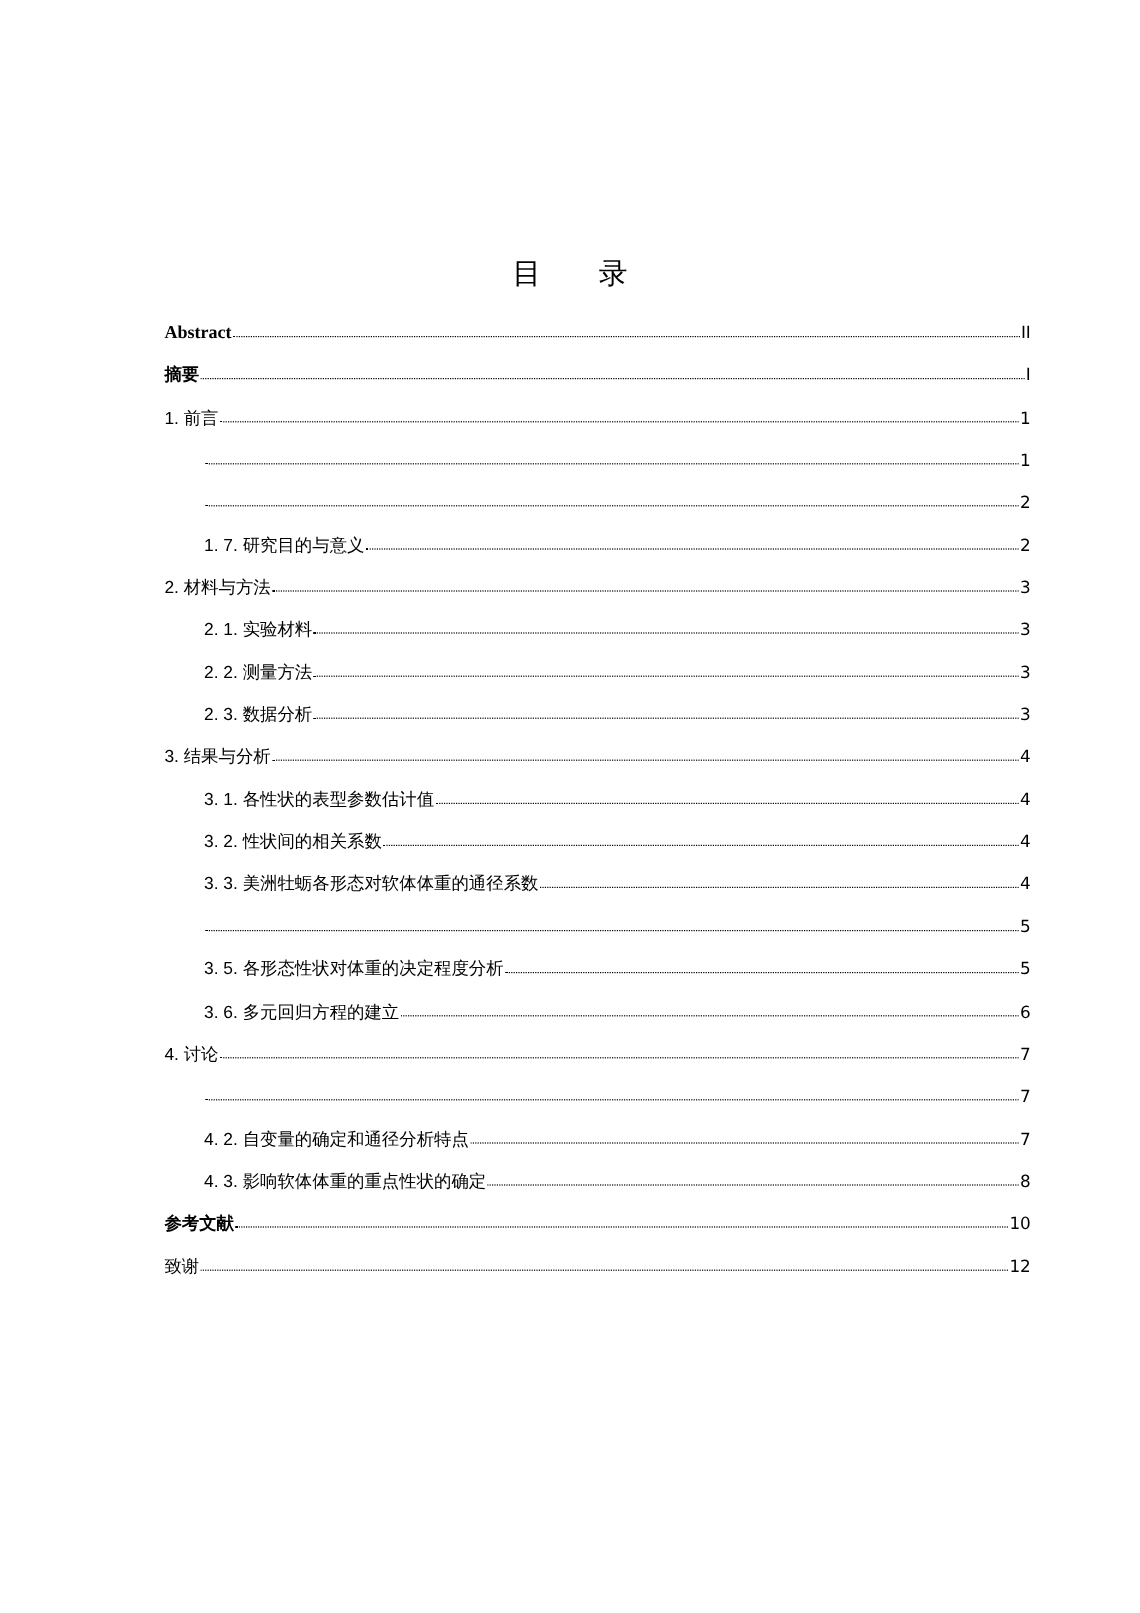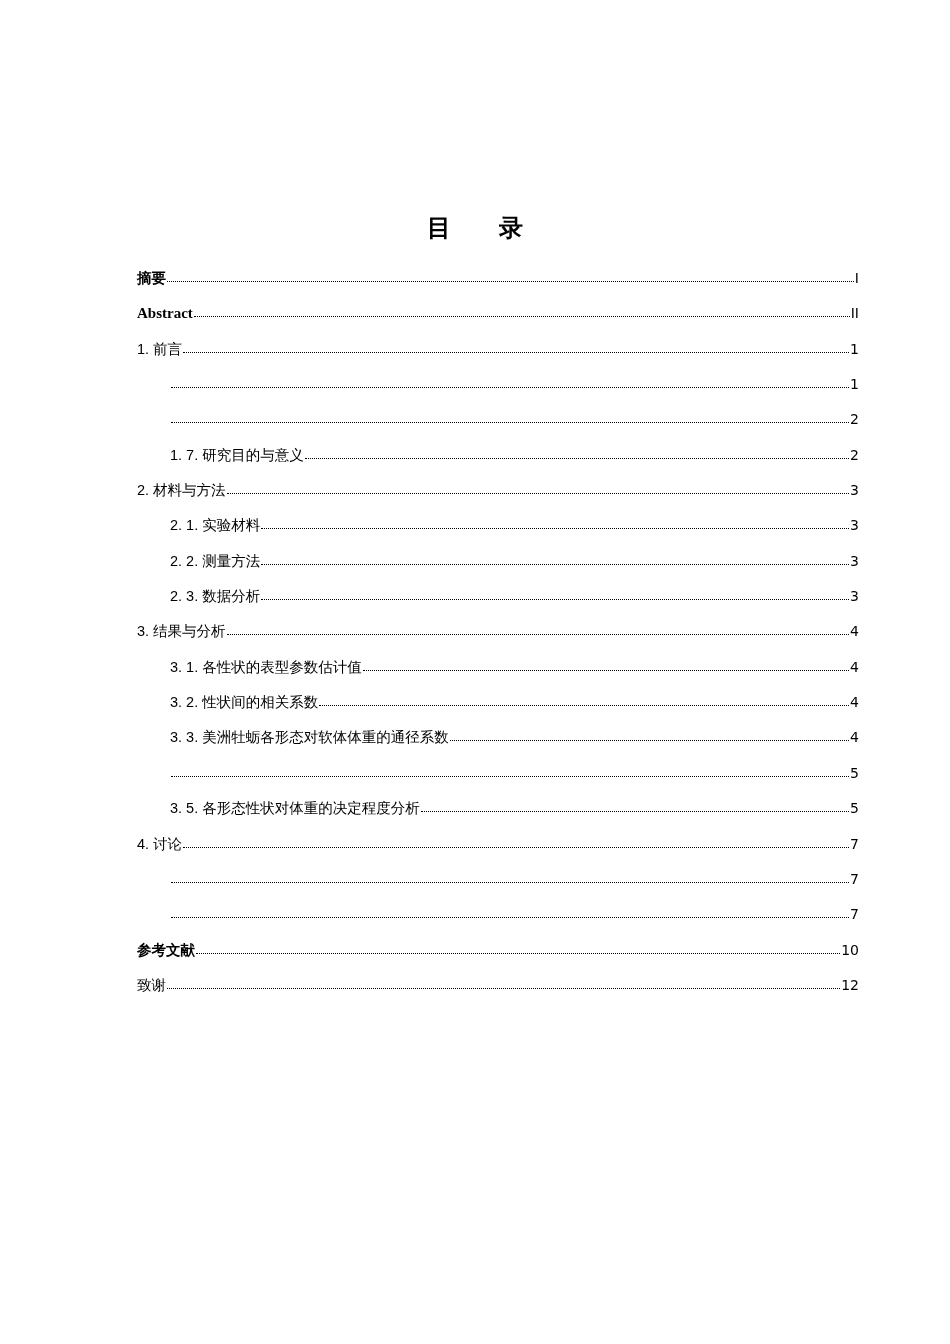--- a/index.html
+++ b/index.html
@@ -23,21 +23,21 @@
       height: 1344px;
       background: #ffffff;
     }
     .toc-title {
       position: absolute;
       top: 208px;
       left: 0;
       width: 100%;
       text-align: center;
       font-size: 24px;
-      font-weight: bold;
+      font-weight: normal;
       letter-spacing: 0;
       line-height: 40px;
       font-family: "DejaVu Sans", sans-serif;
     }
     .toc-title span {
       display: inline-block;
     }
     .toc-title .gap {
       width: 48px;
     }
@@ -95,30 +95,30 @@
 </head>
 <body>
 
 <div class="page">
   <div class="toc-title">
     <span>目</span><span class="gap"></span><span>录</span>
   </div>
 
   <div class="toc-list" id="toc-list">
       <div class="toc-entry">
+        <span class="label bold serif"><span>Abstract</span></span>
+        <span class="leader"></span>
+        <span class="page-num">II</span>
+      </div>
+      <div class="toc-entry">
         <span class="label bold"><span>摘要</span></span>
         <span class="leader"></span>
         <span class="page-num">I</span>
       </div>
       <div class="toc-entry">
-        <span class="label bold serif"><span>Abstract</span></span>
-        <span class="leader"></span>
-        <span class="page-num">II</span>
-      </div>
-      <div class="toc-entry">
         <span class="label"><span class="num">1.</span><span>前言</span></span>
         <span class="leader"></span>
         <span class="page-num">1</span>
       </div>
       <div class="toc-entry level-2">
         <span class="leader"></span>
         <span class="page-num">1</span>
       </div>
       <div class="toc-entry level-2">
         <span class="leader"></span>
@@ -171,32 +171,43 @@
       </div>
       <div class="toc-entry level-2">
         <span class="leader"></span>
         <span class="page-num">5</span>
       </div>
       <div class="toc-entry level-2">
         <span class="label"><span class="num">3. 5.</span><span>各形态性状对体重的决定程度分析</span></span>
         <span class="leader"></span>
         <span class="page-num">5</span>
       </div>
+      <div class="toc-entry level-2">
+        <span class="label"><span class="num">3. 6.</span><span>多元回归方程的建立</span></span>
+        <span class="leader"></span>
+        <span class="page-num">6</span>
+      </div>
       <div class="toc-entry">
         <span class="label"><span class="num">4.</span><span>讨论</span></span>
         <span class="leader"></span>
         <span class="page-num">7</span>
       </div>
       <div class="toc-entry level-2">
         <span class="leader"></span>
         <span class="page-num">7</span>
       </div>
       <div class="toc-entry level-2">
+        <span class="label"><span class="num">4. 2.</span><span>自变量的确定和通径分析特点</span></span>
         <span class="leader"></span>
         <span class="page-num">7</span>
+      </div>
+      <div class="toc-entry level-2">
+        <span class="label"><span class="num">4. 3.</span><span>影响软体体重的重点性状的确定</span></span>
+        <span class="leader"></span>
+        <span class="page-num">8</span>
       </div>
       <div class="toc-entry">
         <span class="label bold"><span>参考文献</span></span>
         <span class="leader"></span>
         <span class="page-num">10</span>
       </div>
       <div class="toc-entry">
         <span class="label"><span>致谢</span></span>
         <span class="leader"></span>
         <span class="page-num">12</span>

